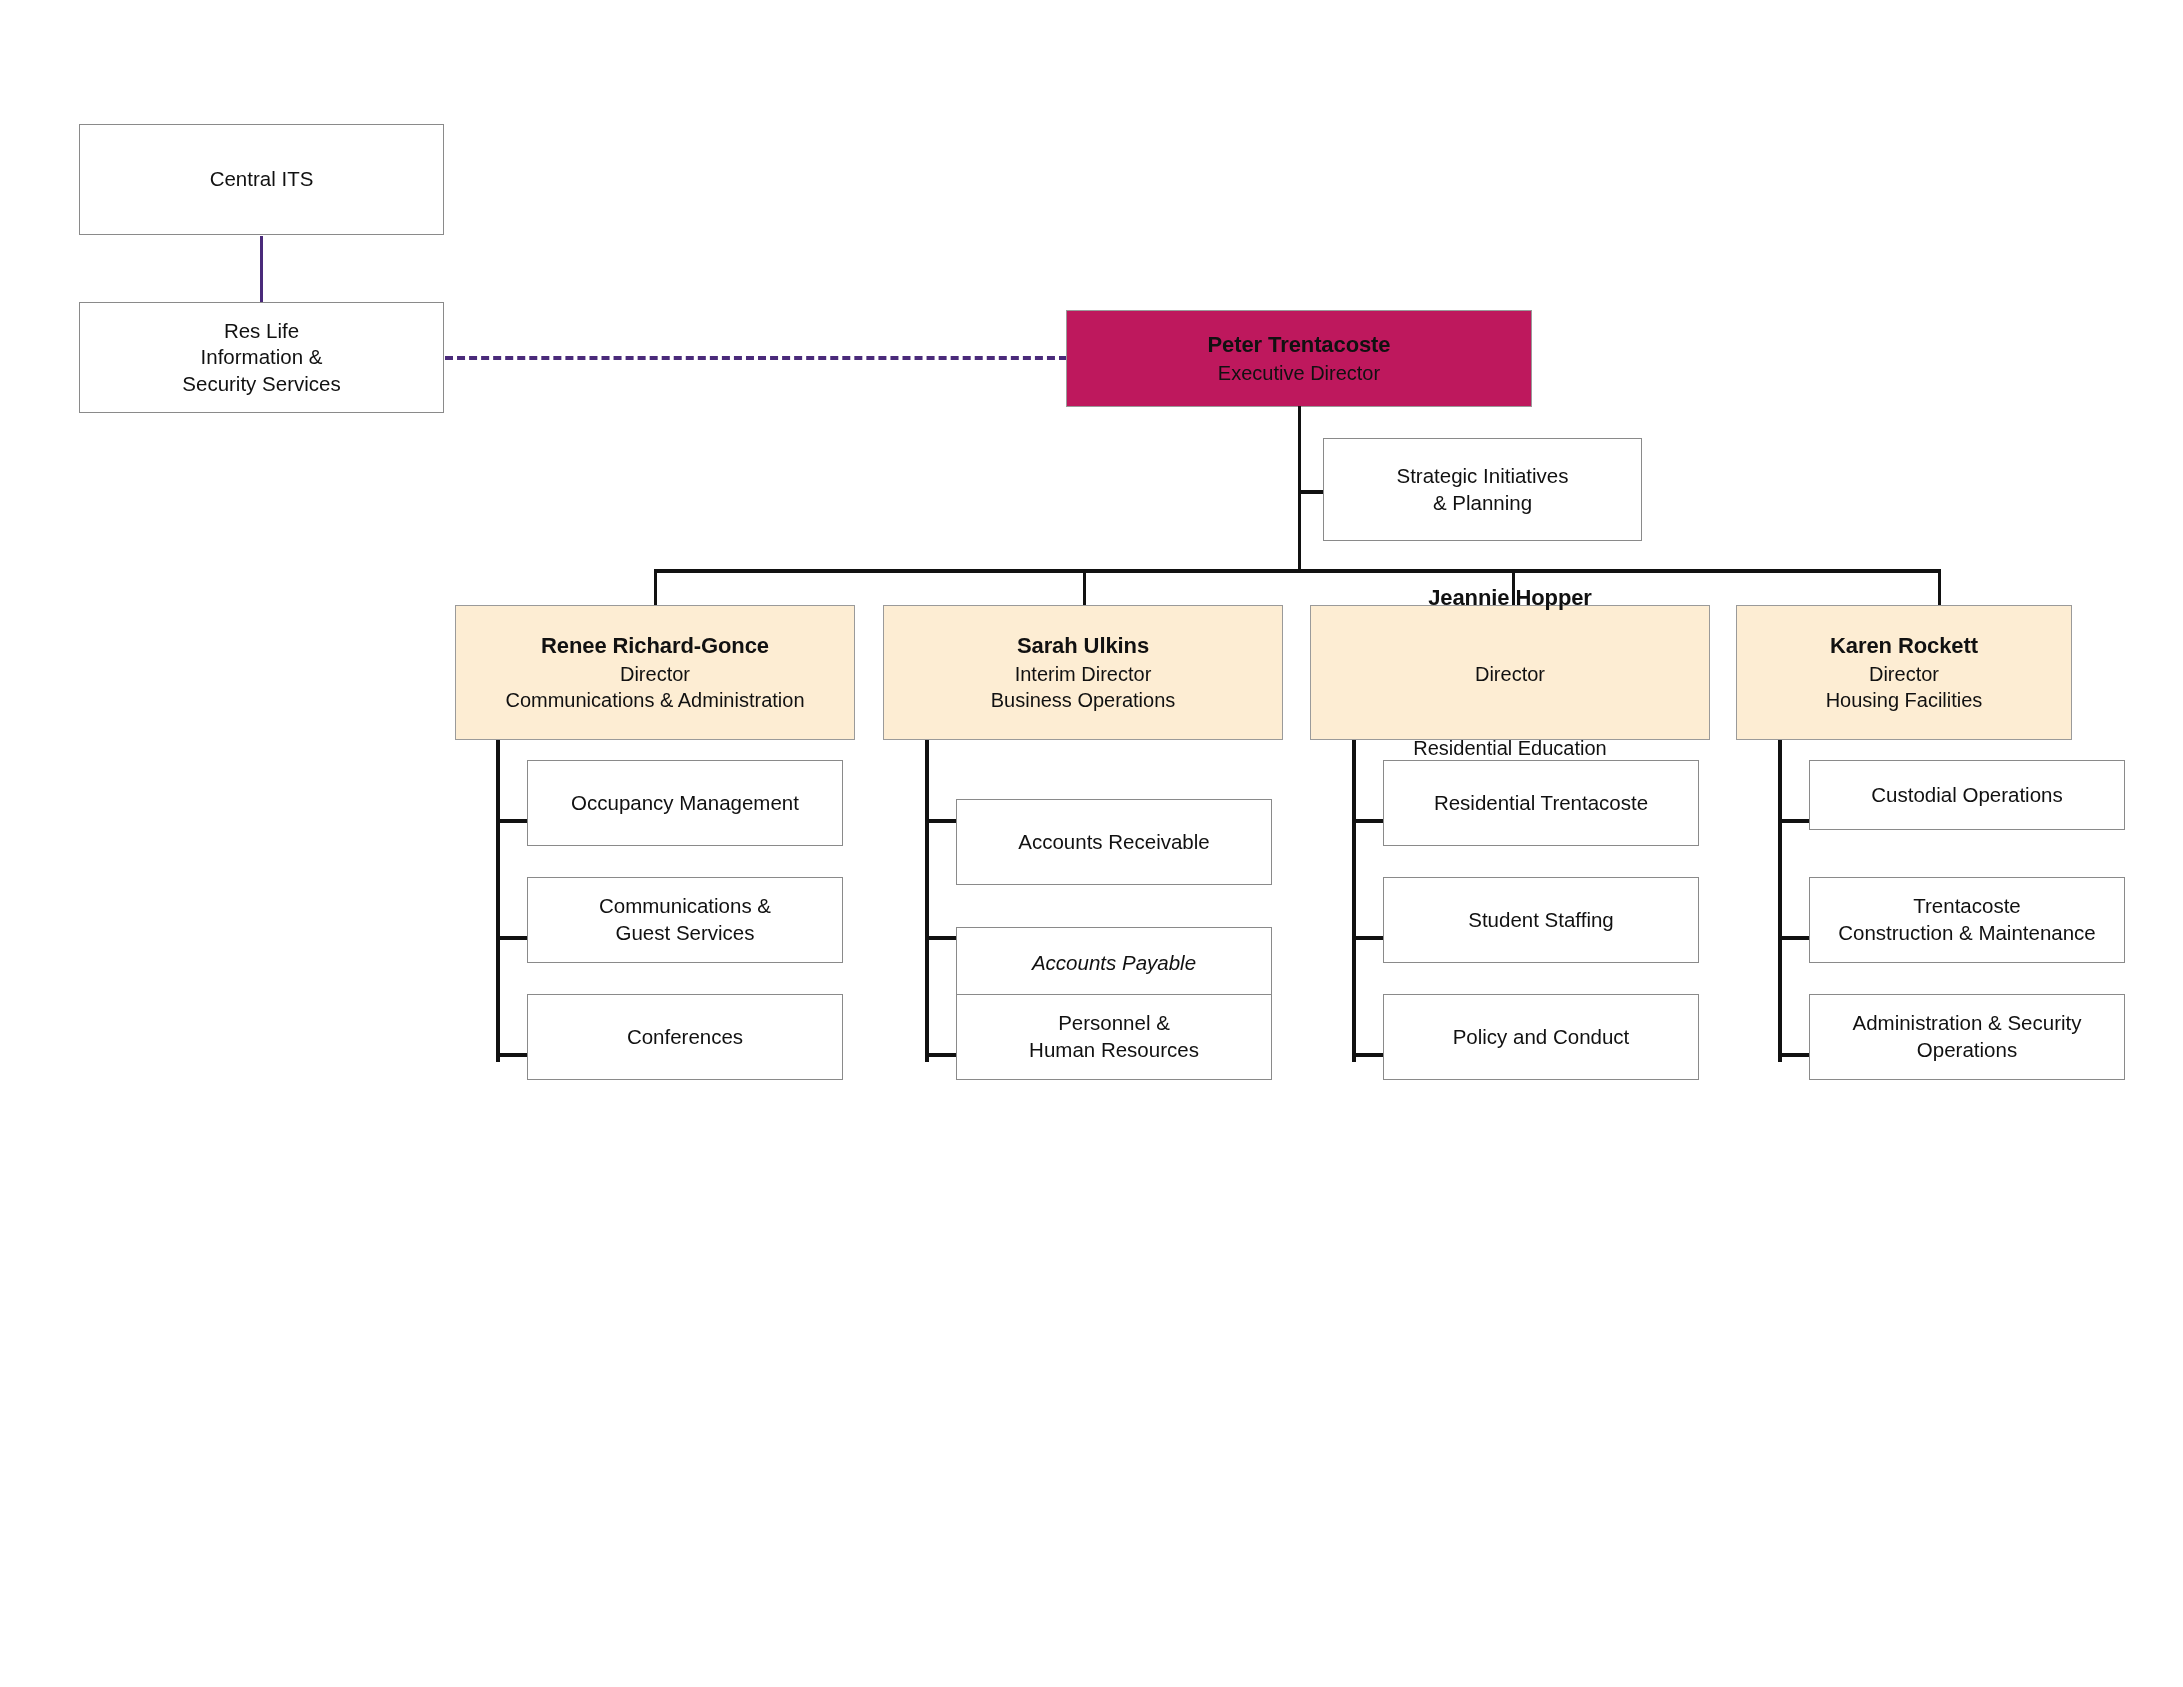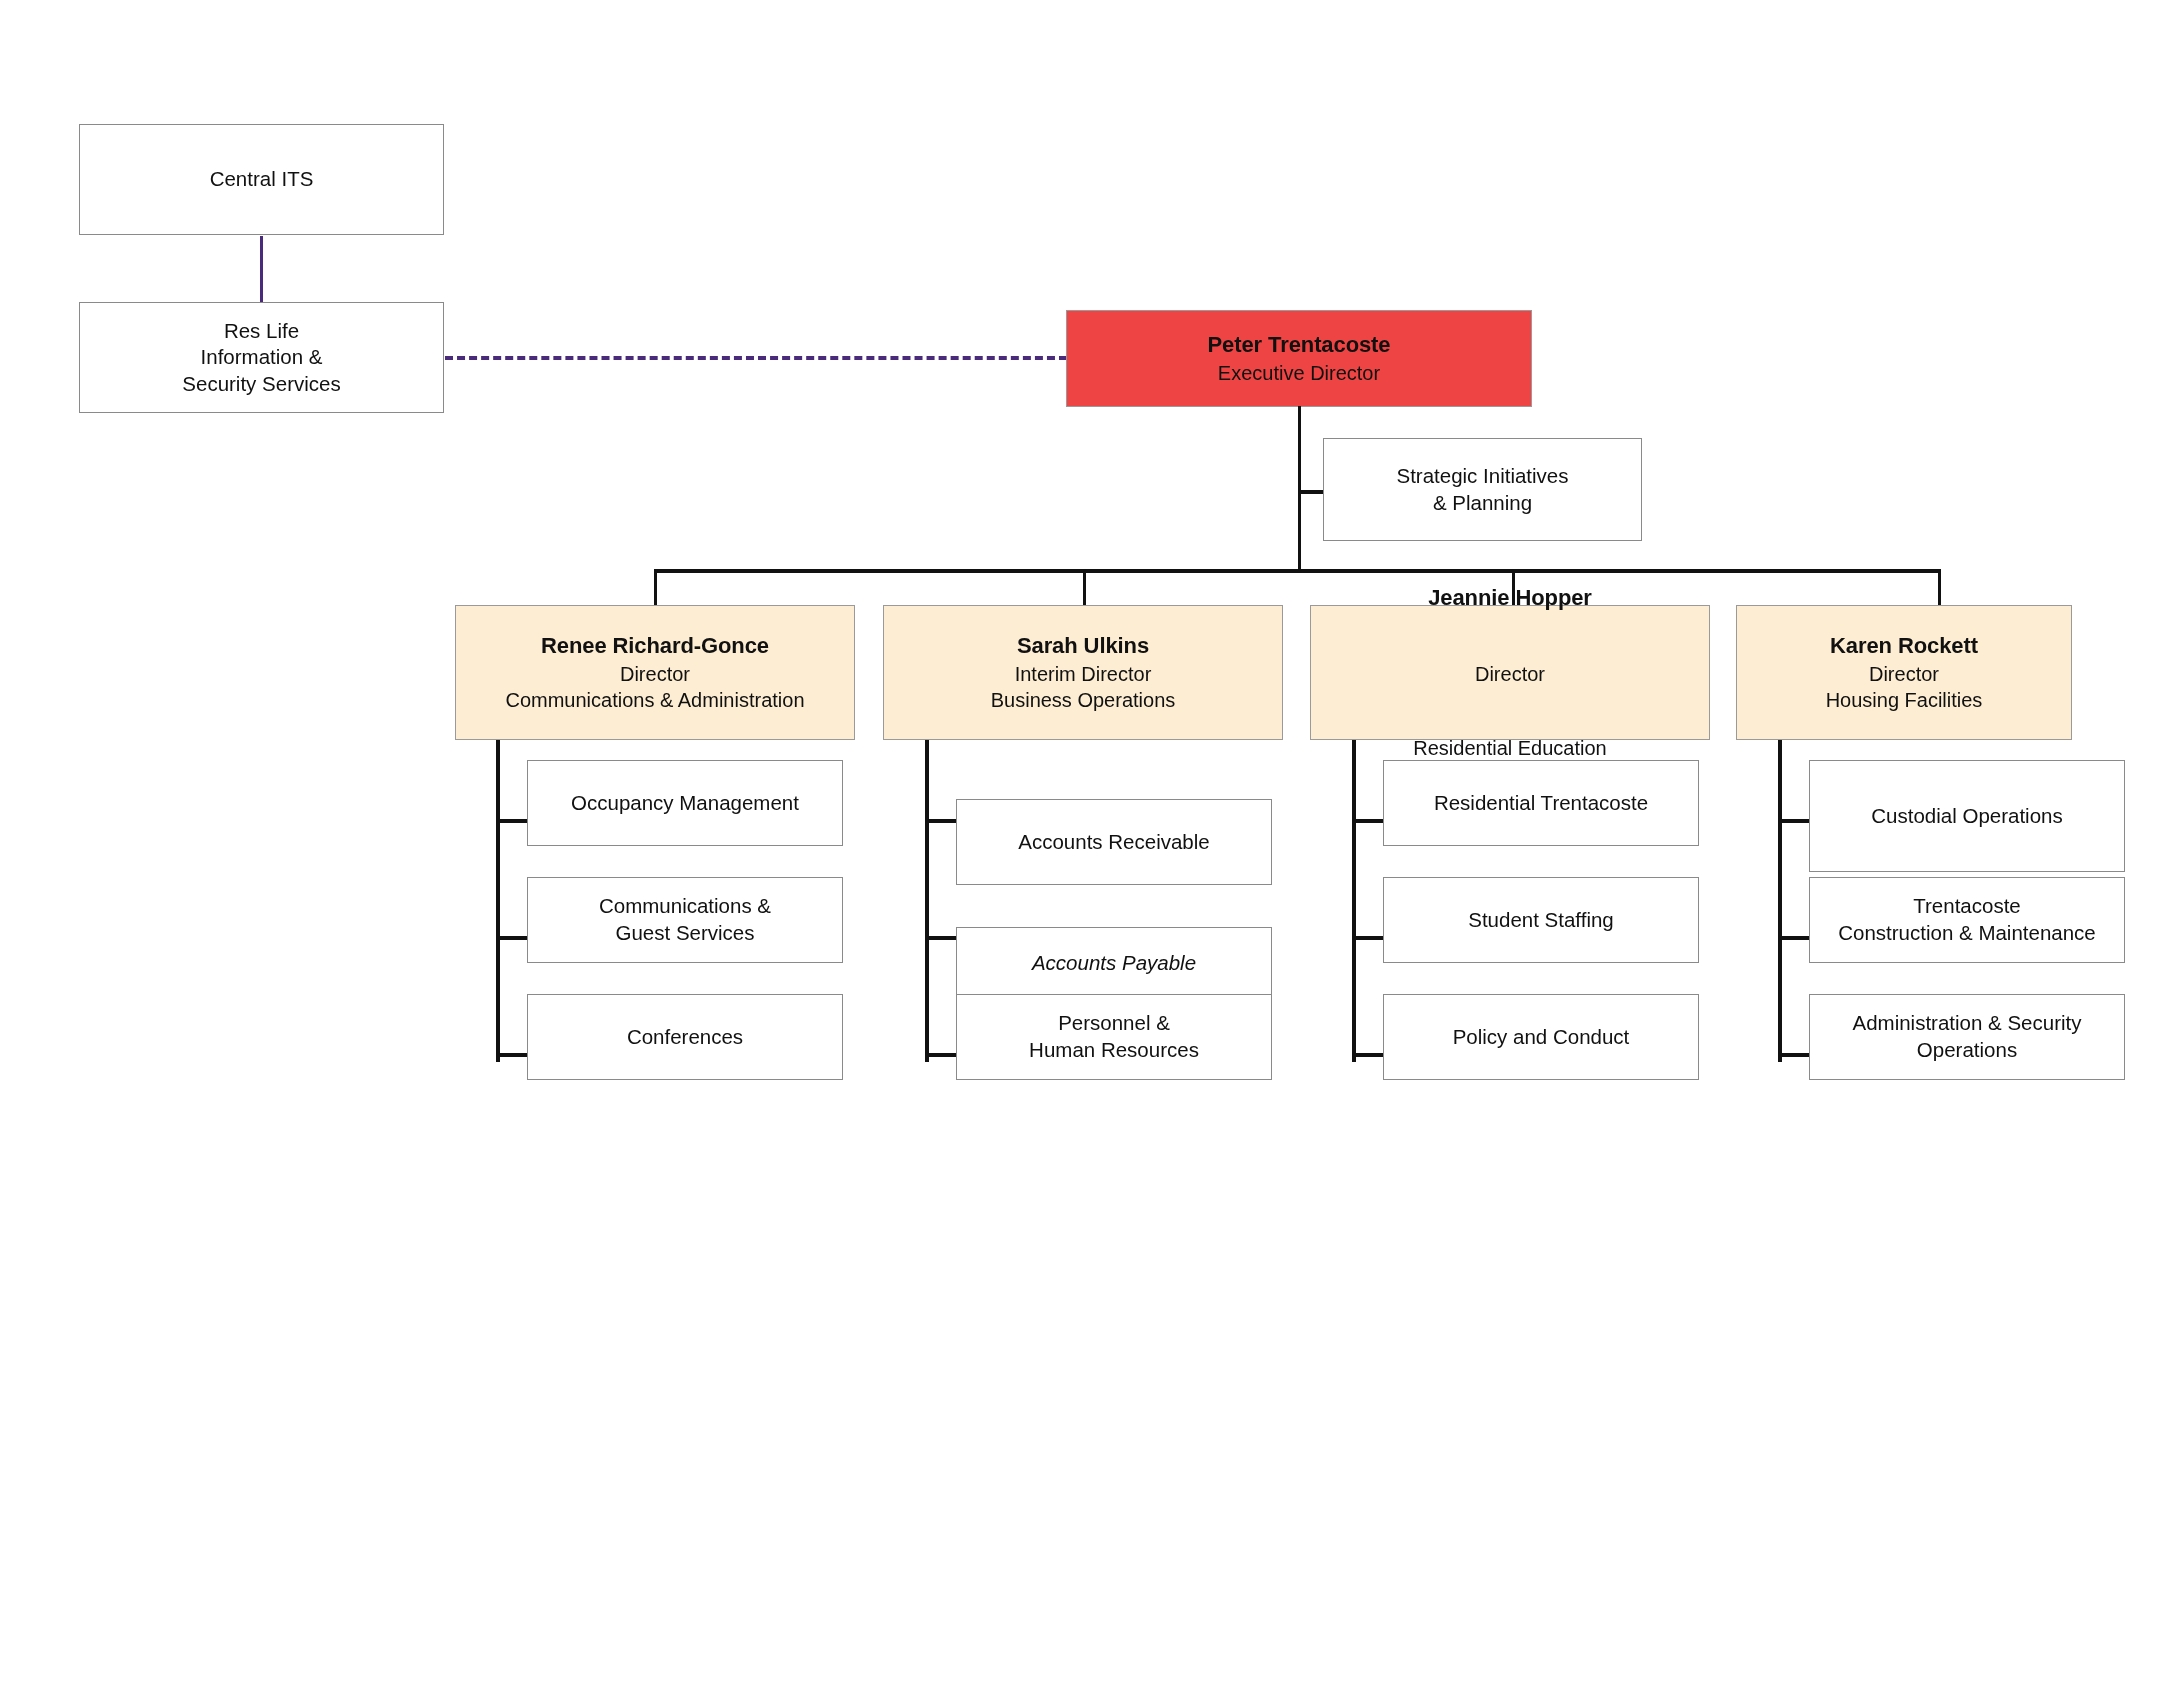--- a/index.html
+++ b/index.html
@@ -52,21 +52,21 @@
     font-size: 20px;
     white-space: nowrap;
   }
   .node .plain {
     font-size: 20.5px;
     white-space: nowrap;
   }
 
   
   .exec {
-    background: #ef4444;
+    background: #be185d;
     border: 1.3px solid #9a9a9a;
   }
   .dir {
     background: #FDEDD3;
     border: 1.3px solid #9a9a9a;
   }
   .plainbox {
     background: #ffffff;
     border: 1.3px solid #8a8a8a;
   }
@@ -213,21 +213,21 @@
     <span class="nm">Karen Rockett</span>
     <span class="ttl">Director</span>
     <span class="unit">Housing Facilities</span>
   </div>
 
   <div class="line-v-thick" style="left:1778px; top:740px; height:322px;"></div>
   <div class="line-h-thick" style="left:1778px; top:819px; width:31px;"></div>
   <div class="line-h-thick" style="left:1778px; top:936px; width:31px;"></div>
   <div class="line-h-thick" style="left:1778px; top:1053px; width:31px;"></div>
 
-  <div class="node plainbox" style="left:1809px; top:760px; width:316px; height:112px;">
+  <div class="node plainbox" style="left:1809px; top:760px; width:316px; height:70px;">
     <span class="plain">Custodial Operations</span>
   </div>
 
   <div class="node plainbox" style="left:1809px; top:877px; width:316px; height:86px;">
     <span class="plain">Trentacoste</span>
     <span class="plain">Construction &amp; Maintenance</span>
   </div>
 
   <div class="node plainbox" style="left:1809px; top:994px; width:316px; height:86px;">
     <span class="plain">Administration &amp; Security</span>

